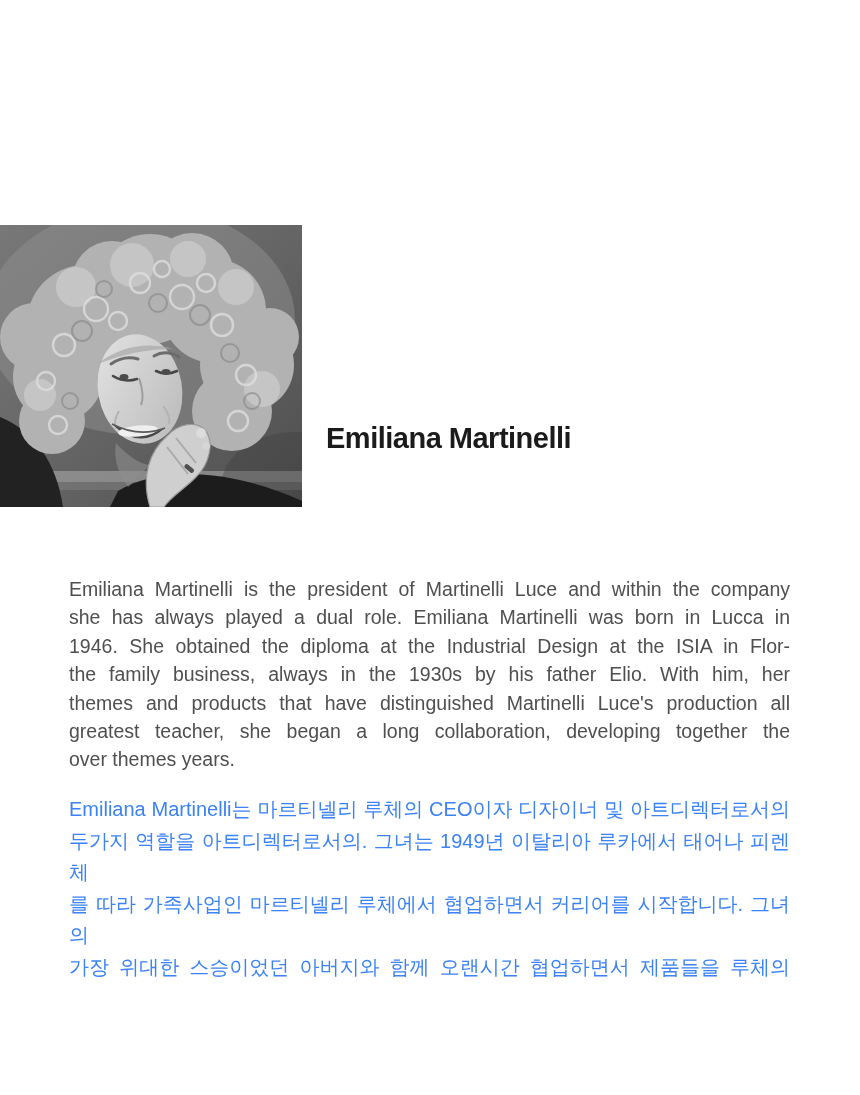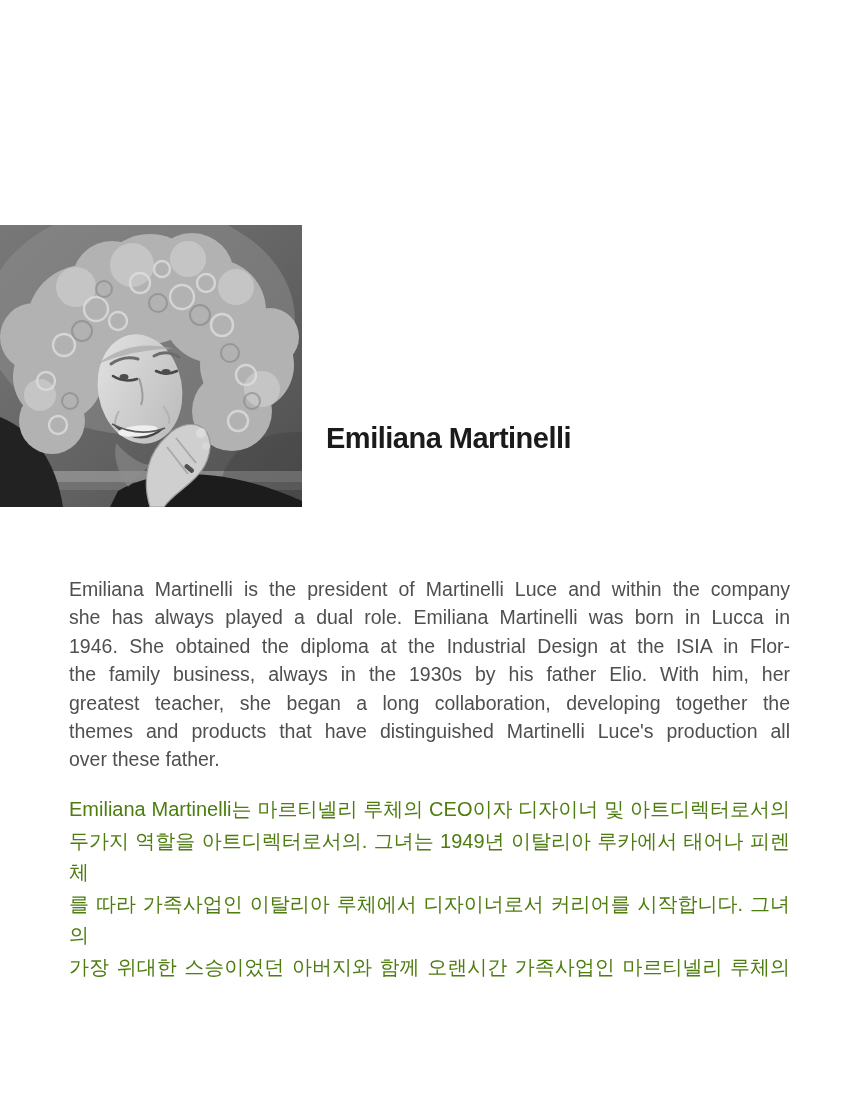--- a/index.html
+++ b/index.html
@@ -41,21 +41,21 @@
     top: 527px;
     font-size: 19.5px;
     line-height: 28.4px;
     color: #4f4f4f;
     margin-top: 48px;
   }
   .bio-ko {
     top: 794px;
     font-size: 20px;
     line-height: 31.6px;
-    color: #4d7c0f;
+    color: #3b82f6;
   }
   .jline {
     text-align: justify;
     text-align-last: justify;
     white-space: normal;
   }
   .jlast {
     text-align: left;
     text-align-last: left;
   }
@@ -170,25 +170,25 @@
     </svg>
   </div>
 
   <h1 class="person-title">Emiliana Martinelli</h1>
 
   <div class="bio bio-en">
     <div class="jline">Emiliana Martinelli is the president of Martinelli Luce and within the company</div>
     <div class="jline">she has always played a dual role. Emiliana Martinelli was born in Lucca in</div>
     <div class="jline">1946. She obtained the diploma at the Industrial Design at the ISIA in Flor-</div>
     <div class="jline">the family business, always in the 1930s by his father Elio. With him, her</div>
+    <div class="jline">themes and products that have distinguished Martinelli Luce's production all</div>
     <div class="jline">greatest teacher, she began a long collaboration, developing together the</div>
-    <div class="jline">themes and products that have distinguished Martinelli Luce's production all</div>
-    <div class="jline jlast">over these father.</div>
+    <div class="jline jlast">over themes years.</div>
   </div>
 
   <div class="bio bio-ko">
     <div class="jline">Emiliana Martinelli는 마르티넬리 루체의 CEO이자 디자이너 및 아트디렉터로서의</div>
     <div class="jline">두가지 역할을 아트디렉터로서의. 그녀는 1949년 이탈리아 루카에서 태어나 피렌체</div>
-    <div class="jline">를 따라 가족사업인 이탈리아 루체에서 디자이너로서 커리어를 시작합니다. 그녀의</div>
-    <div class="jline">가장 위대한 스승이었던 아버지와 함께 오랜시간 가족사업인 마르티넬리 루체의</div>
+    <div class="jline">를 따라 가족사업인 마르티넬리 루체에서 협업하면서 커리어를 시작합니다. 그녀의</div>
+    <div class="jline">가장 위대한 스승이었던 아버지와 함께 오랜시간 협업하면서 제품들을 루체의</div>
   </div>
 
 </div>
 
 </body></html>

